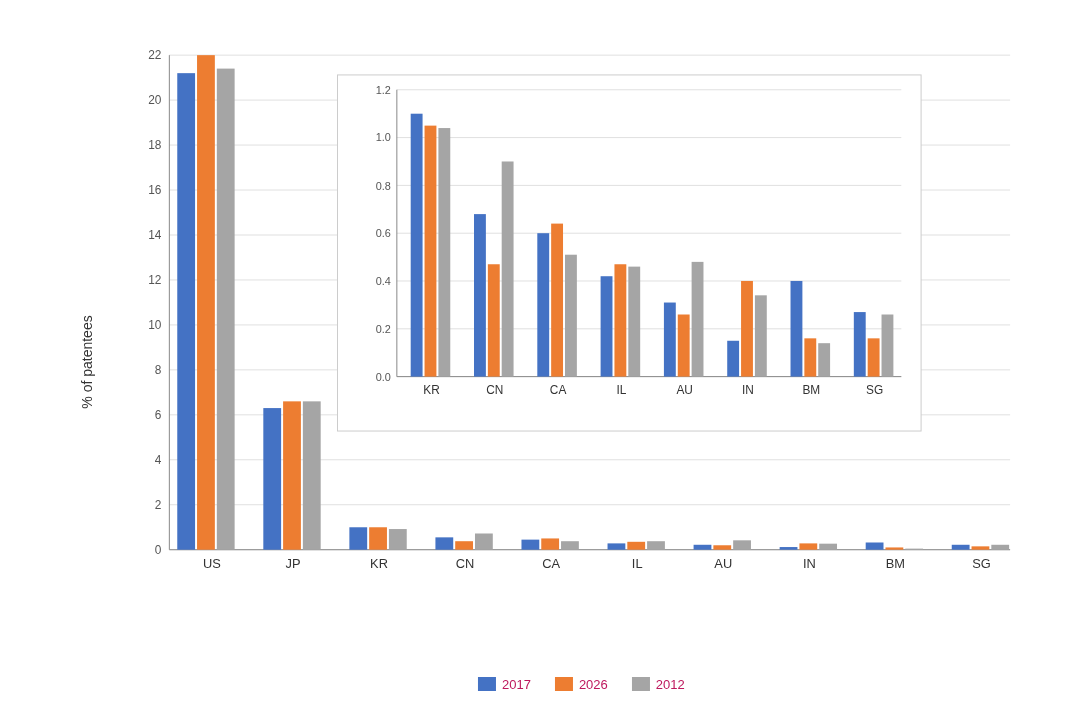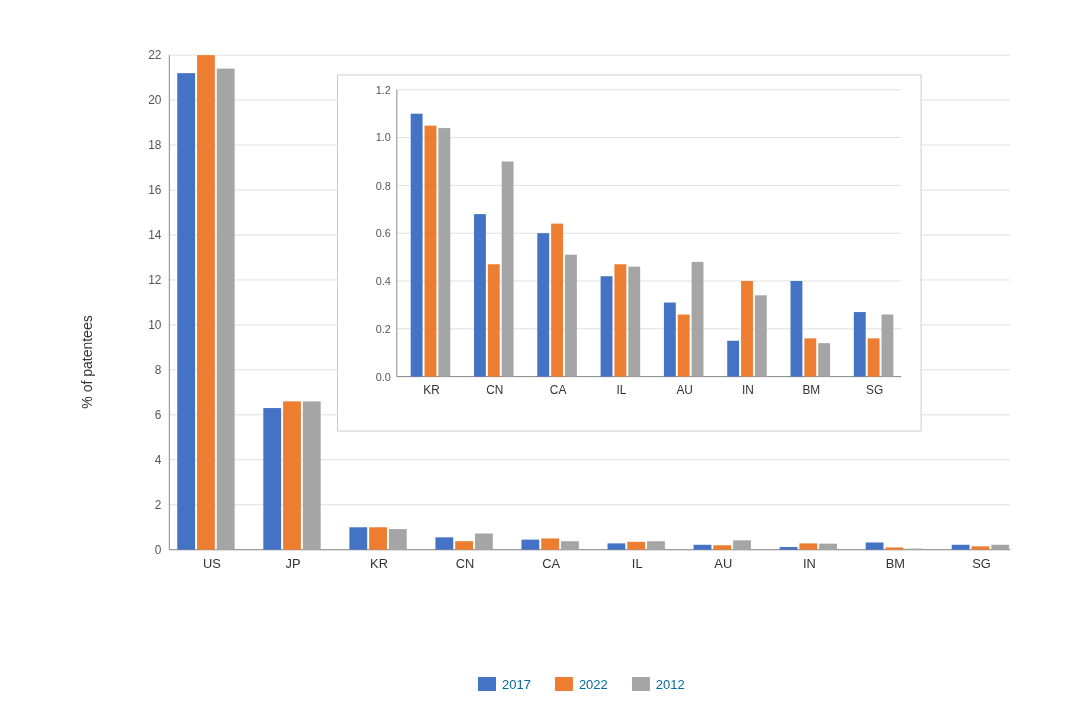--- a/index.html
+++ b/index.html
@@ -39,21 +39,21 @@
     }
     .legend {
       position: absolute;
       bottom: 10px;
       left: 50%;
       transform: translateX(-30%);
       display: flex;
       align-items: center;
       gap: 24px;
       font-size: 13px;
-      color: #0369a1;
+      color: #be185d;
     }
     .legend-item {
       display: flex;
       align-items: center;
       gap: 6px;
     }
     .legend-color {
       width: 18px;
       height: 14px;
       display: inline-block;
@@ -248,20 +248,20 @@
     </svg>
   </div>
 
   <div class="legend">
     <div class="legend-item">
       <span class="legend-color" style="background:#4472C4;"></span>
       <span>2017</span>
     </div>
     <div class="legend-item">
       <span class="legend-color" style="background:#ED7D31;"></span>
-      <span>2022</span>
+      <span>2026</span>
     </div>
     <div class="legend-item">
       <span class="legend-color" style="background:#A5A5A5;"></span>
       <span>2012</span>
     </div>
   </div>
 </div>
 
 </body></html>

